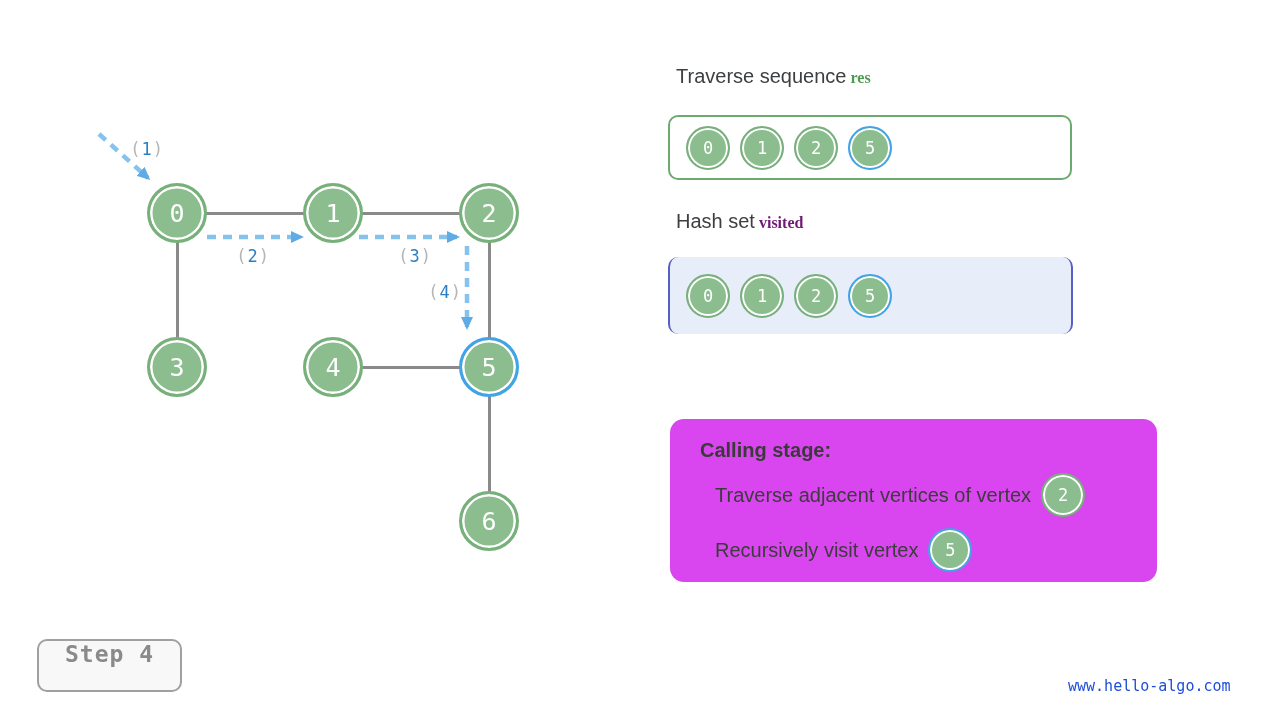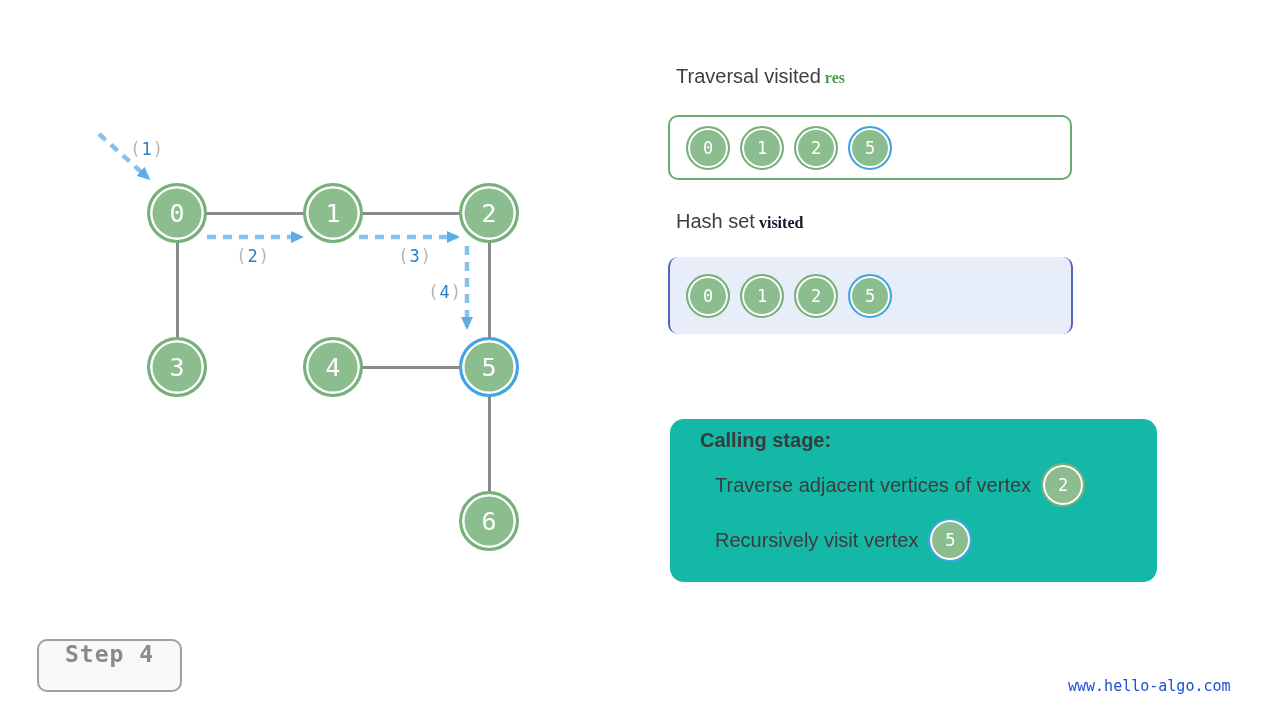--- a/index.html
+++ b/index.html
@@ -27,21 +27,21 @@
     position: absolute; transform: translate(-50%, -50%);
     font-family: "DejaVu Sans Mono", monospace; font-size: 17px; color: #b5b5b5;
     white-space: nowrap; letter-spacing: 1px;
   }
   .arrow-label .num { color: #2b7fc6; }
 
   
   .sect-title { position: absolute; font-size: 20px; color: #3d4043; white-space: nowrap; }
   .sect-title .code { font-family: Liberation Serif, serif; font-weight: bold; font-size: 16px; margin-left: 4px; }
   .code-green { color: #4c9b50; }
-  .code-indigo { color: #0f172a; }
+  .code-indigo { color: #701a75; }
 
   .seq-box {
     position: absolute; display: flex; align-items: center; gap: 10px;
     padding-left: 16px;
   }
   .res-box { left: 668px; top: 115px; width: 404px; height: 65px;
     border: 2px solid #6cab70; border-radius: 10px; background: #ffffff; }
   .visited-box { left: 668px; top: 257px; width: 405px; height: 77px;
     border-left: 2.5px solid #5560c5; border-right: 2.5px solid #5560c5;
     border-radius: 10px; background: #e8edfa; }
@@ -50,22 +50,22 @@
     width: 44px; height: 44px; border-radius: 50%; flex: 0 0 auto;
     background: #8bbd8e; border: 2.5px solid #77b07b;
     box-shadow: inset 0 0 0 2px #ffffff;
     color: #ffffff; display: flex; align-items: center; justify-content: center;
     font-family: "DejaVu Sans Mono", monospace; font-size: 17px;
   }
   .snode.hl { border-color: #41a4e9; }
 
   .calling-box {
     position: absolute; left: 670px; top: 419px; width: 487px; height: 163px;
-    background: #14b8a6; border-radius: 14px;
-    padding: 20px 30px; display: flex; flex-direction: column; gap: 11px; justify-content: flex-end;
+    background: #d946ef; border-radius: 14px;
+    padding: 20px 30px; display: flex; flex-direction: column; gap: 11px;
   }
   .calling-title { font-size: 20px; font-weight: bold; color: #3a3a3a; }
   .calling-line { display: flex; align-items: center; gap: 10px; font-size: 20px; color: #3c3c3c; white-space: nowrap; margin-left: 15px; }
 
   .step-badge {
     position: absolute; left: 37px; top: 639px; width: 145px; height: 53px;
     background: #f8f8f8; border: 2px solid #a0a0a0; border-radius: 10px;
     display: flex; justify-content: center;
     font-family: "DejaVu Sans Mono", monospace; font-weight: bold;
     font-size: 23px; color: #8a8a8a; letter-spacing: 1px;
@@ -126,21 +126,21 @@
         <span>6</span>
       </div>
 
     <div class="arrow-label" style="left:147px; top:149px;"><span>(</span><span class="num">1</span><span>)</span></div>
     <div class="arrow-label" style="left:253px; top:256px;"><span>(</span><span class="num">2</span><span>)</span></div>
     <div class="arrow-label" style="left:415px; top:256px;"><span>(</span><span class="num">3</span><span>)</span></div>
     <div class="arrow-label" style="left:445px; top:292px;"><span>(</span><span class="num">4</span><span>)</span></div>
   </div>
 
   <div class="sect-title" style="left:676px; top:65px;">
-    <span>Traversal visited</span><span class="code code-green">res</span>
+    <span>Traverse sequence</span><span class="code code-green">res</span>
   </div>
 
   <div class="seq-box res-box">
     <div class="snode">
         <span>0</span>
       </div>
     <div class="snode">
         <span>1</span>
       </div>
     <div class="snode">

